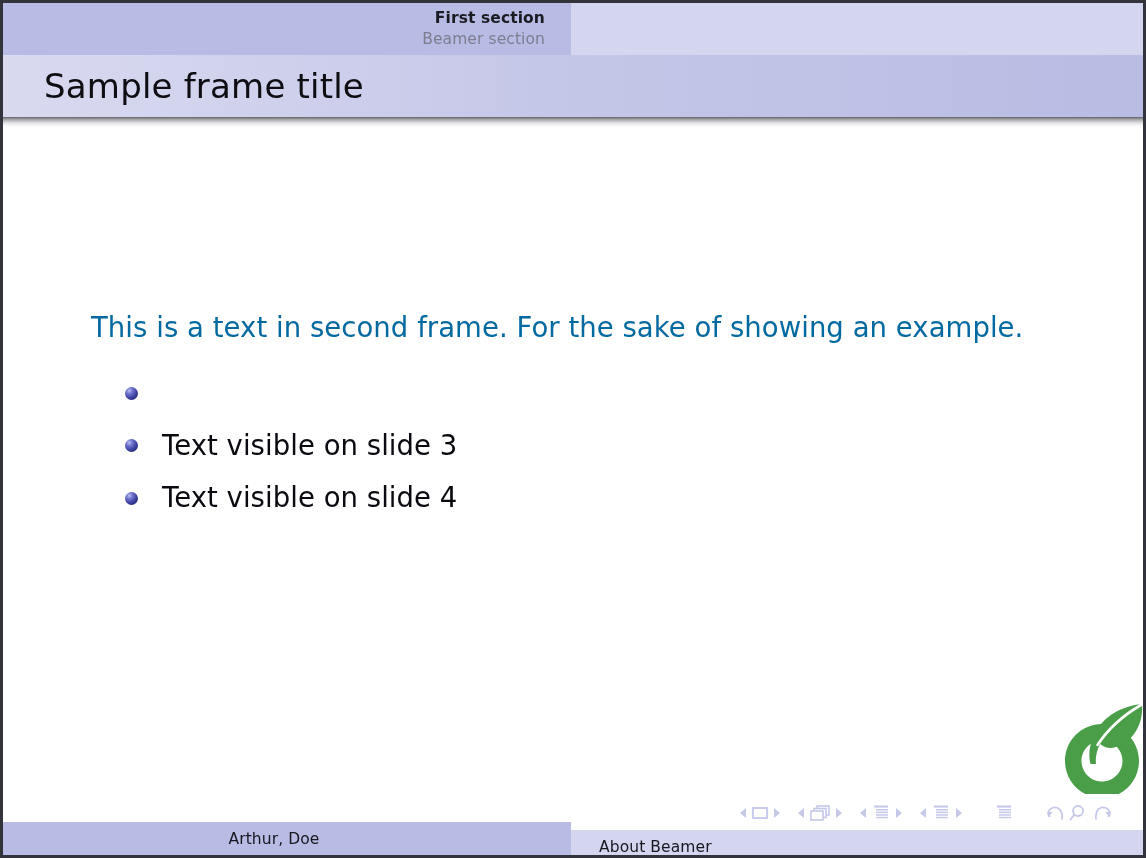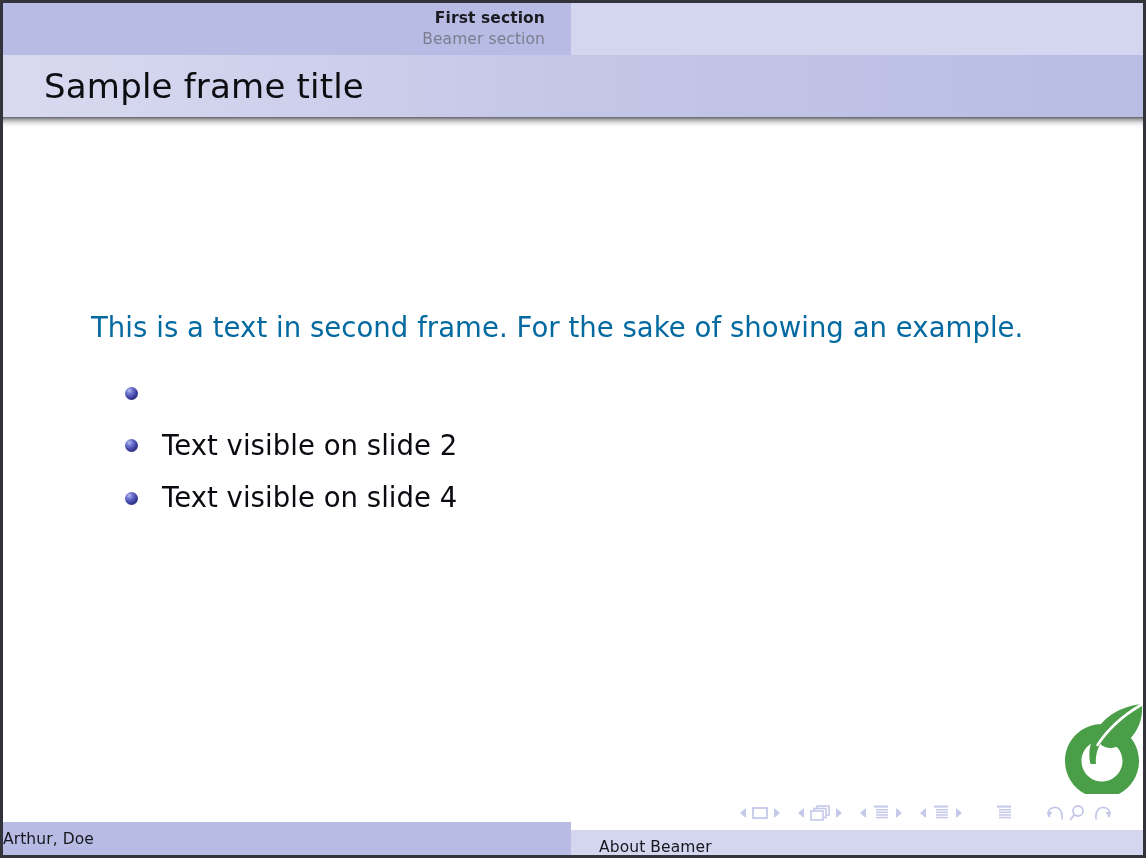--- a/index.html
+++ b/index.html
@@ -190,21 +190,21 @@
   .foot-half {
     height: 100%;
     box-sizing: border-box;
     display: flex;
     align-items: center;
     white-space: nowrap;
   }
   #foot-left {
     width: 568px;
     background: #b8bbe3;
-    justify-content: flex-start;
+    justify-content: center;
     padding-right: 26px;
   }
   #foot-right {
     width: 572px;
     background: #d4d5ef;
     justify-content: flex-start;
     padding-left: 28px;
     margin-top: 8px;
   }
   .foot-text {
@@ -234,21 +234,21 @@
   <div id="body">
 
     <div id="lead-para">This is a text in second frame.  For the sake of showing an example.</div>
 
     <ul id="bullet-list">
       <li>
         <span class="ball"></span>
       </li>
       <li>
         <span class="ball"></span>
-        <span class="bullet-text">Text visible on slide 2</span>
+        <span class="bullet-text">Text visible on slide 3</span>
       </li>
       <li>
         <span class="ball"></span>
         <span class="bullet-text">Text visible on slide 4</span>
       </li>
     </ul>
   </div>
 
   <div id="logo">
     <svg viewBox="0 0 86 94" width="86" height="94" aria-hidden="true">

